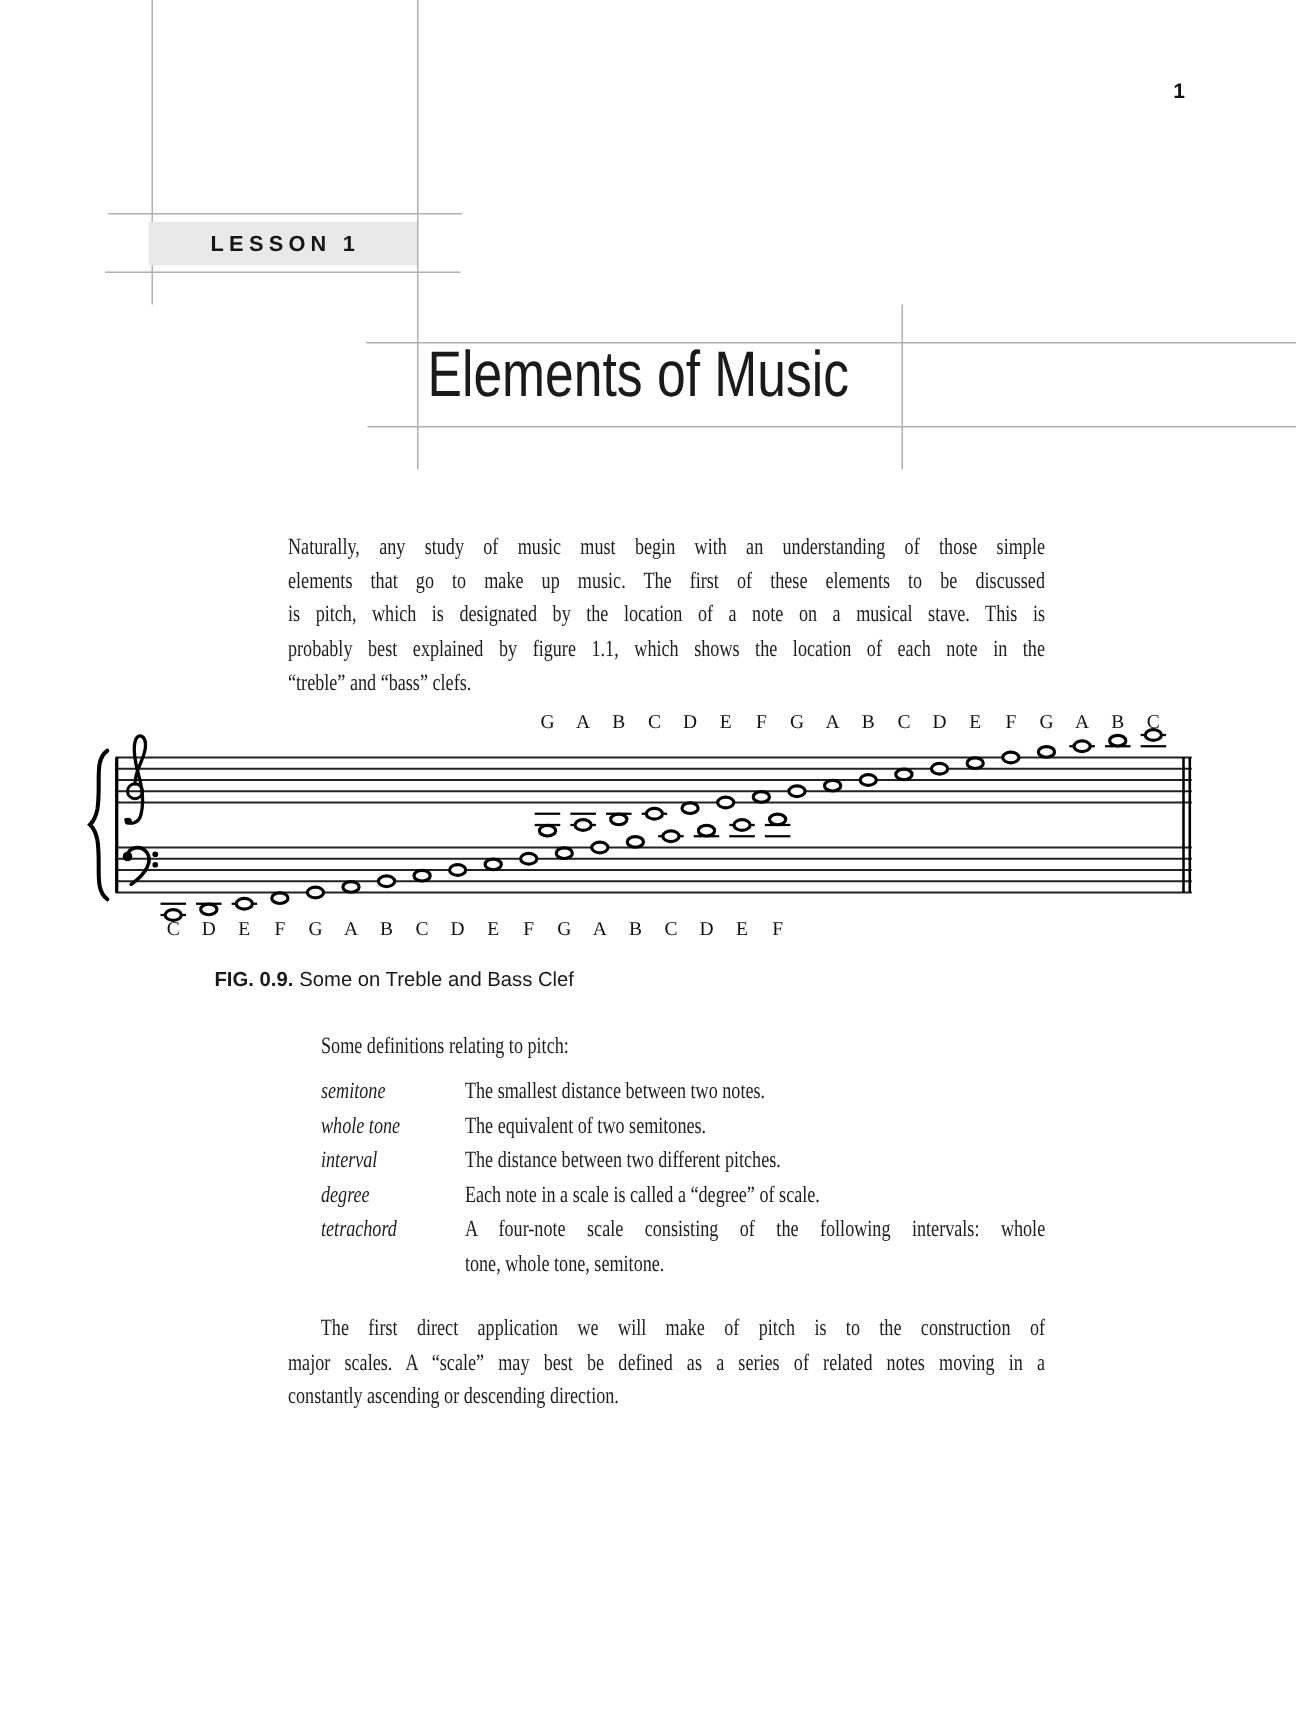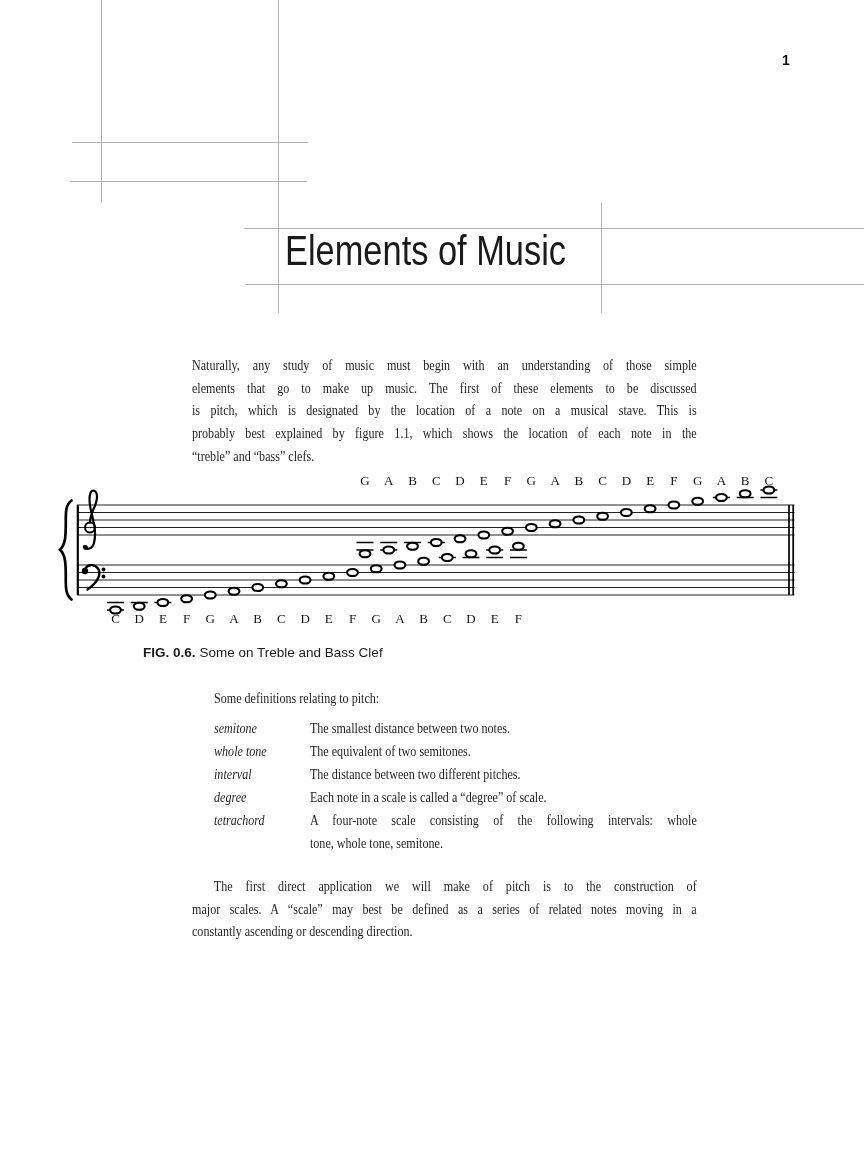--- a/index.html
+++ b/index.html
@@ -74,20 +74,23 @@
   <div class="vline" style="left:101px; top:0; height:203px;"></div>
   <div class="vline" style="left:278px; top:0; height:313px;"></div>
   <div class="vline" style="left:601px; top:203px; height:110px;"></div>
   <div class="hline" style="left:72px; top:142px; width:236px;"></div>
   <div class="hline" style="left:70px; top:181px; width:237px;"></div>
   <div class="hline" style="left:244px; top:228px; width:620px;"></div>
   <div class="hline" style="left:245px; top:284px; width:619px;"></div>
 
   <div class="page-number">1</div>
 
+  <div class="lesson-box">
+    <span>LESSON 1</span>
+  </div>
 
   <h1 class="title">Elements of Music</h1>
 
   <div class="par intro cond">
       <div class="jline">Naturally, any study of music must begin with an understanding of those simple</div>
       <div class="jline">elements that go to make up music. The first of these elements to be discussed</div>
       <div class="jline">is pitch, which is designated by the location of a note on a musical stave. This is</div>
       <div class="jline">probably best explained by figure 1.1, which shows the location of each note in the</div>
       <div class="jline last">“treble” and “bass” clefs.</div>
     </div>
@@ -204,21 +207,21 @@
       <span class="note-letter" style="left: 376.2px; top: 612px;">G</span>
       <span class="note-letter" style="left: 399.9px; top: 612px;">A</span>
       <span class="note-letter" style="left: 423.6px; top: 612px;">B</span>
       <span class="note-letter" style="left: 447.3px; top: 612px;">C</span>
       <span class="note-letter" style="left: 471px; top: 612px;">D</span>
       <span class="note-letter" style="left: 494.7px; top: 612px;">E</span>
       <span class="note-letter" style="left: 518.4px; top: 612px;">F</span>
     </div>
 
   <div class="fig-caption">
-    <b>FIG. 0.6.</b><span>Some on Treble and Bass Clef</span>
+    <b>FIG. 0.9.</b><span>Some on Treble and Bass Clef</span>
   </div>
 
   <p class="defs-heading cond">Some definitions relating to pitch:</p>
 
   <div class="defs cond" id="defs">
       <div class="def-row">
         <div class="def-term">semitone</div>
         <div class="def-body">
           <div class="jline last">The smallest distance between two notes.</div>
         </div>

